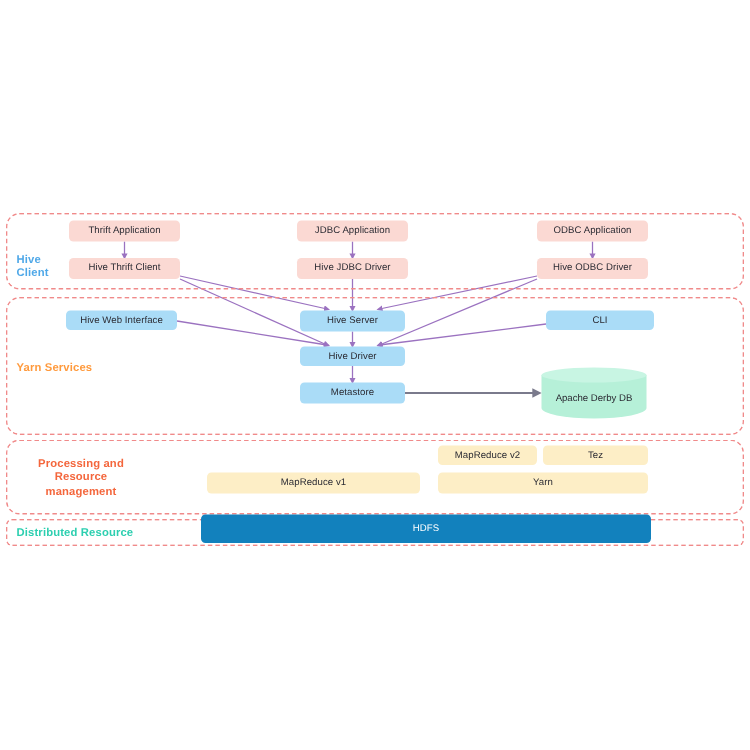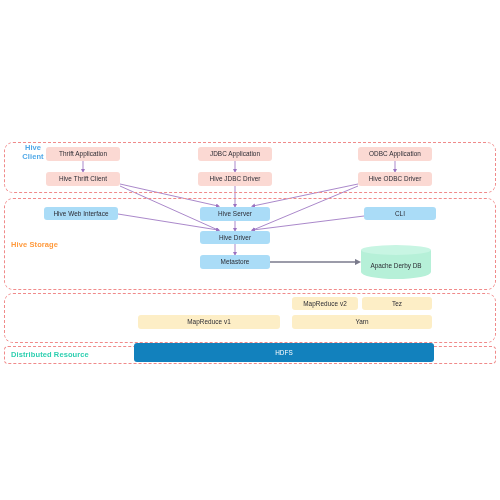--- a/index.html
+++ b/index.html
@@ -38,21 +38,21 @@
   #sec-storage  { left: 4px;  top: 206px; width: 492px; height: 18px; border-radius: 4px;}
 
   .sec-label {
     position: absolute;
     font-size: 7.5px;
     font-weight: bold;
     letter-spacing: .1px;
     line-height: 1.25;
     white-space: pre-line;
   }
-  #lbl-client   { left: 11px; top: 3px;  width: 44px; color: #4fa8e8; text-align: center; }
+  #lbl-client   { left: 11px; top: 28px;  width: 44px; color: #4fa8e8; }
   #lbl-services { left: 11px; top: 100px; width: 70px; color: #ff9a3d; }
   #lbl-proc     { left: 11px; top: 164px; width: 86px; color: #f4663c; text-align:center;}
   #lbl-storage  { left: 11px; top: 210px; width: 100px; color: #2dcfb0; }
 
   
   .node {
     position: absolute;
     box-sizing: border-box;
     display: flex;
     align-items: center;
@@ -159,21 +159,23 @@
       </g>
     </svg>
 
     <div class="section" id="sec-client"></div>
     <div class="section" id="sec-services"></div>
     <div class="section" id="sec-proc"></div>
     <div class="section" id="sec-storage"></div>
 
     <div class="sec-label" id="lbl-client">Hive
 Client</div>
-    <div class="sec-label" id="lbl-services">Hive Storage</div>
+    <div class="sec-label" id="lbl-services">Yarn Services</div>
+    <div class="sec-label" id="lbl-proc">Processing and Resource
+management</div>
     <div class="sec-label" id="lbl-storage">Distributed Resource</div>
 
     <div class="node pink" id="n-thrift-app">Thrift Application</div>
     <div class="node pink" id="n-thrift-cli">Hive Thrift Client</div>
     <div class="node pink" id="n-jdbc-app">JDBC Application</div>
     <div class="node pink" id="n-jdbc-drv">Hive JDBC Driver</div>
     <div class="node pink" id="n-odbc-app">ODBC Application</div>
     <div class="node pink" id="n-odbc-drv">Hive ODBC Driver</div>
 
     <div class="node blue" id="n-web-if">Hive Web Interface</div>

